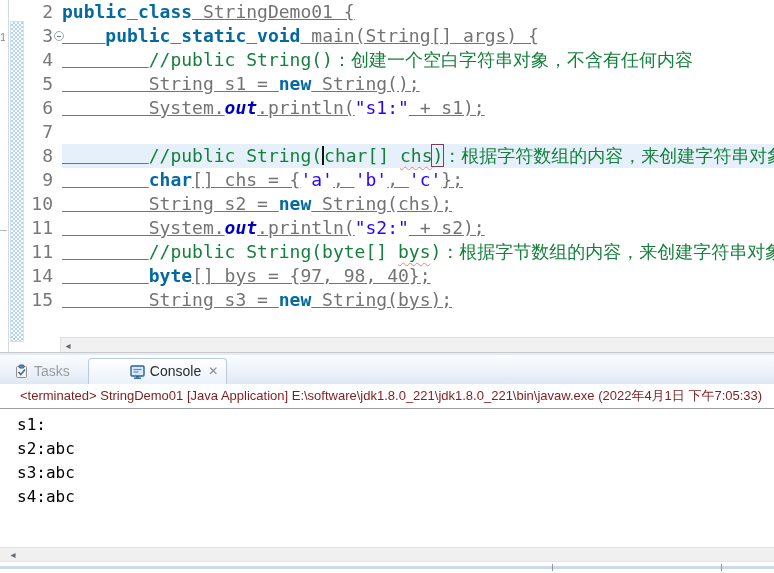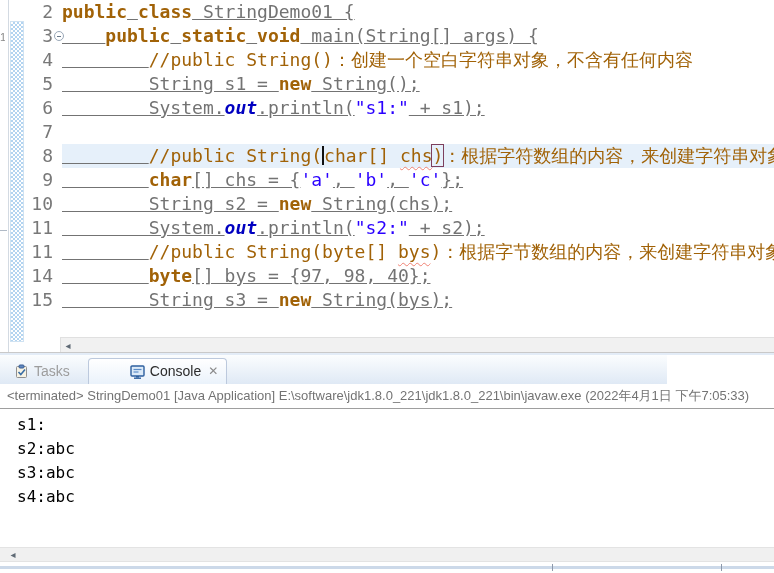--- a/index.html
+++ b/index.html
@@ -19,46 +19,46 @@
   .code-rows{position:absolute;left:22px;top:0;right:0;}
   .row{display:flex;height:24px;line-height:24px;white-space:pre;
     font-family:"DejaVu Sans Mono","Liberation Mono",monospace;font-size:18px;}
   .num{width:31px;text-align:right;color:#787878;flex:0 0 auto;}
   .fold{width:9px;flex:0 0 auto;position:relative;}
   .foldminus{position:absolute;left:1px;top:7px;width:8px;height:8px;border:1px solid #9aa8b8;
     border-radius:50%;background:#fff;}
   .foldminus::after{content:"";position:absolute;left:2px;top:3.5px;width:4px;height:1px;background:#66788a;}
   .codeln{flex:1 0 auto;color:#000;}
   .cur .codeln{background:#e6f0fa;}
-  .tk-k{color:#a16207;font-weight:bold;}
+  .tk-k{color:#0369a1;font-weight:bold;}
   .tk-p{color:#737373;text-decoration:underline;}
-  .tk-c{color:#a16207;}
+  .tk-c{color:#15803d;}
   .tk-s{color:#2a00ff;}
   .tk-f{color:#0000c0;font-weight:bold;font-style:italic;}
   .sq{text-decoration-line:underline;text-decoration-style:wavy;text-decoration-color:#f08273;
     text-decoration-thickness:1px;text-underline-offset:4px;}
   .bx{outline:1px solid #7d3f5d;}
   .caret{display:inline-block;width:2px;height:19px;background:#111;vertical-align:-3px;}
   .ed-hscroll{position:absolute;left:60px;right:0;top:337px;height:15px;background:#f1f1f1;
     border:1px solid #e0e0e0;border-right:none;display:flex;align-items:center;}
   .scroll-arrow{width:14px;text-align:center;font-size:10px;color:#5f6a75;line-height:13px;}
   .editor-bottom-border{position:absolute;left:0;top:352px;width:774px;height:1px;background:#c9c9c9;}
   
   .panel-gap{position:absolute;left:0;top:353px;width:774px;height:2px;background:#e3ecf7;}
-  .tabbar{position:absolute;left:0;top:355px;width:667px;height:29px;
+  .tabbar{position:absolute;left:0;top:355px;width:774px;height:29px;
     background:linear-gradient(#fbfdfe,#dfe9f5);display:flex;align-items:flex-end;}
   .tab{display:flex;align-items:center;gap:5px;padding:4px 8px 5px 8px;font-size:14px;}
   .tab-unsel{color:#9d9d9d;margin-left:6px;}
   .tab-sel{color:#2b2b2b;margin-left:10px;border:1px solid #bcc9dd;border-bottom:none;
     border-radius:4px 4px 0 0;background:linear-gradient(#ffffff,#eaf2fb);height:26px;box-sizing:border-box;padding-left:41px;}
   .tab-close{color:#8a8a8a;font-size:12px;font-weight:bold;margin-left:2px;}
   .icon15{width:15px;height:15px;display:inline-block;flex:0 0 auto;}
   .statusline{position:absolute;left:0;top:384px;width:774px;height:25px;background:#fff;
-    border-bottom:1px solid #9e9e9e;box-sizing:border-box;font-size:13px;color:#737373;
-    line-height:24px;padding-left:7px;white-space:nowrap;overflow:hidden;}
+    border-bottom:1px solid #9e9e9e;box-sizing:border-box;font-size:13px;color:#7f1d1d;
+    line-height:24px;padding-left:20px;white-space:nowrap;overflow:hidden;}
   .console-out{position:absolute;left:0;top:409px;width:774px;height:138px;background:#fff;
     padding:4px 0 0 17px;box-sizing:border-box;}
   .cline{font-family:"DejaVu Sans Mono","Liberation Mono",monospace;font-size:16px;
     line-height:24px;color:#000;white-space:pre;}
   .co-hscroll{position:absolute;left:0;top:547px;width:774px;height:15px;background:#f0f0f0;
     border-top:1px solid #e3e3e3;border-bottom:1px solid #e3e3e3;box-sizing:border-box;
     display:flex;align-items:center;padding-left:6px;}
   .bottom-strip{position:absolute;left:0;top:562px;width:774px;height:11px;background:#fff;}
   .bottom-band{position:absolute;left:0;top:4px;width:774px;height:3px;background:#ccd9e9;}
   .tick{position:absolute;top:2px;width:1px;height:7px;background:#8d99ab;}

